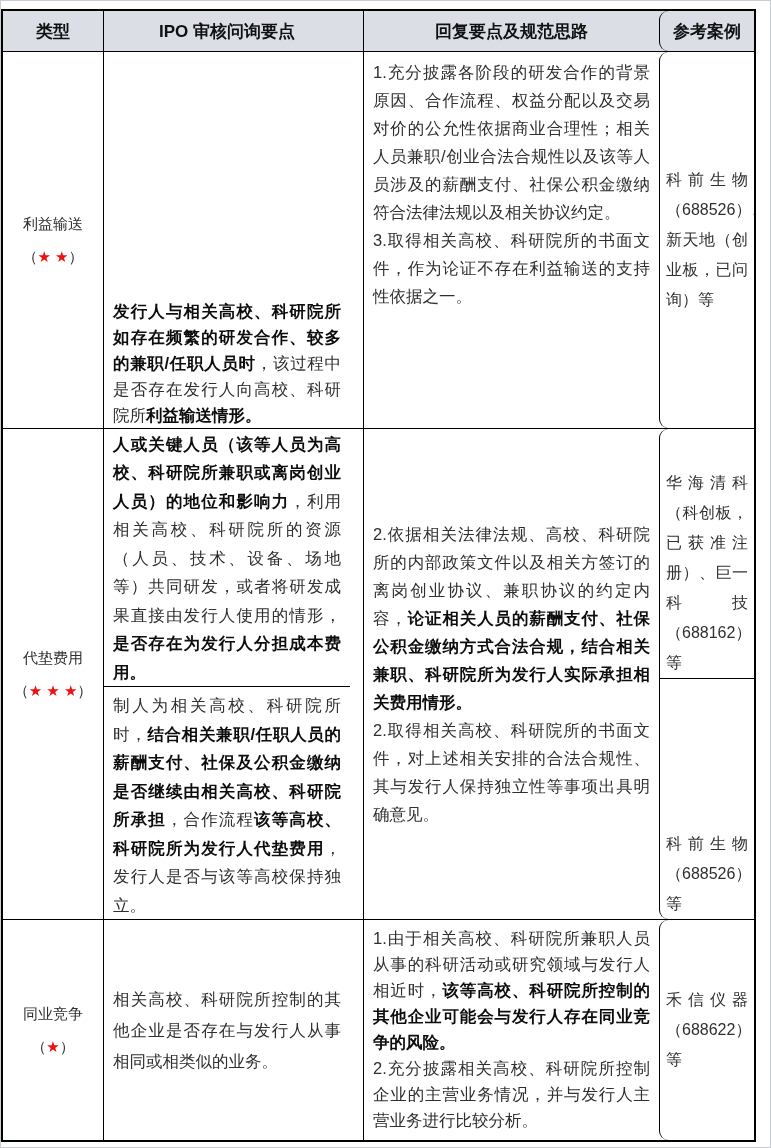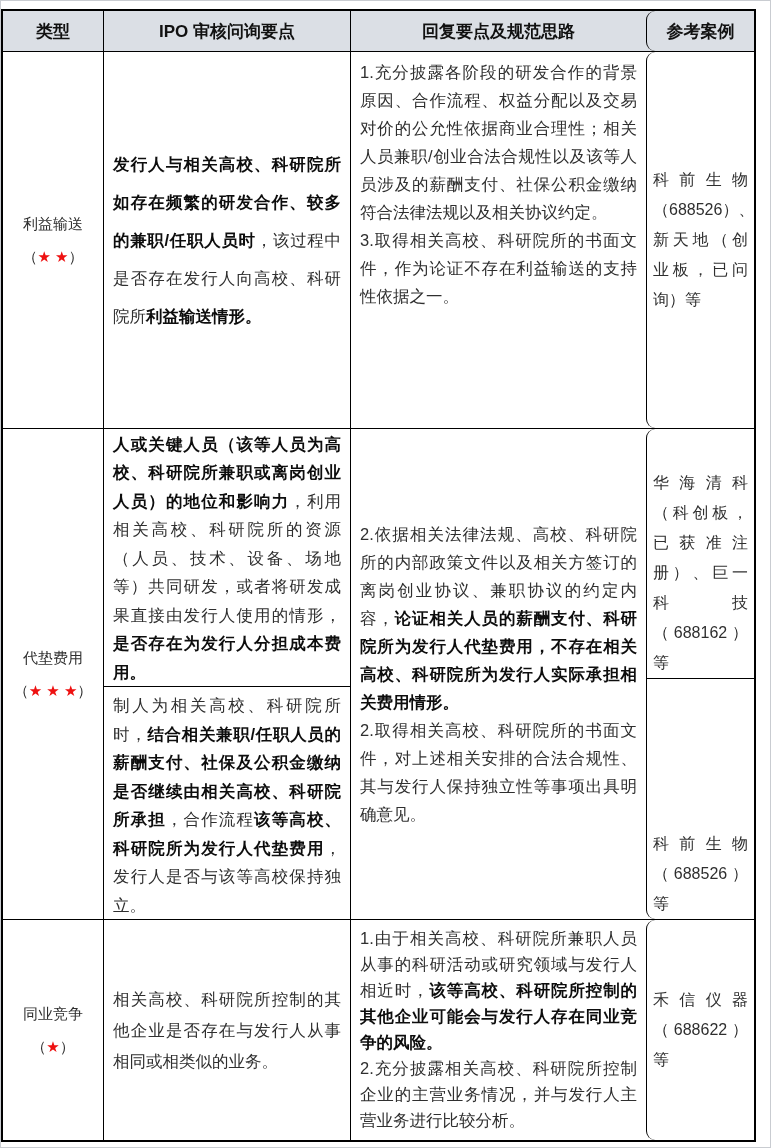--- a/index.html
+++ b/index.html
@@ -12,21 +12,21 @@
     position:absolute;left:0;top:8px;width:755px;height:1133px;
     border:2px solid #000;box-sizing:border-box;
     display:flex;flex-direction:column;background:#fff;
   }
   .tr{display:flex;flex-direction:row;box-sizing:border-box;}
   .tr + .tr{border-top:1px solid #000;}
   .cell{box-sizing:border-box;overflow:hidden;}
   .c2,.c3,.c4{border-left:1px solid #000;}
   .c1{width:100px;}
   .c2{width:247px;}
-  .c3{width:296px;}
+  .c3{width:296px;margin-left:13px;}
   .c4{flex:1;border-radius:9px;}
   
   .thead{height:40px;background:#dbdfe5;}
   .th{
     display:flex;align-items:center;justify-content:center;
     font-weight:bold;font-size:17px;color:#111;
   }
   
   .row1{height:377px;}
   .row2{height:491px;}
@@ -36,21 +36,21 @@
     display:flex;flex-direction:column;align-items:center;justify-content:center;
     font-size:15px;line-height:33px;text-align:center;
   }
   .red{color:#ee1111;}
   .b{font-weight:bold;color:#0d0d0d;}
   
   .inquiry-cell{
     padding:0 9px;display:flex;flex-direction:column;justify-content:center;
     font-size:16.5px;text-align:justify;text-justify:inter-character;text-align-last:left;
   }
-  .lh38{line-height:38px;}
+  .lh38{line-height:26px;justify-content:flex-end;}
   .lh29{line-height:28.5px;}
   .lh31{line-height:31px;}
   
   .reply-cell{
     padding:6px 9px 0;font-size:16.5px;line-height:28px;
     text-align:justify;text-justify:inter-character;text-align-last:left;
     display:flex;flex-direction:column;justify-content:flex-start;
   }
   .reply-center{justify-content:center;padding:0 9px;}
   .reply-r3{line-height:26px;padding-top:5px;}
@@ -106,21 +106,21 @@
       </div>
       <div class="cell c2 stack">
         <div class="sub subA2 inquiry-cell lh29">
           <div><span class="b">发行人是否存在利用实际控制人或关键人员（该等人员为高校、科研院所兼职或离岗创业人员）的地位和影响力</span><span>，利用相关高校、科研院所的资源（人员、技术、设备、场地等）共同研发，或者将研发成果直接由发行人使用的情形，</span><span class="b">是否存在为发行人分担成本费用。</span></div>
         </div>
         <div class="sub subB2 inquiry-cell lh29">
           <div><span>对于发行人控股股东或实际控制人为相关高校、科研院所时，</span><span class="b">结合相关兼职/任职人员的薪酬支付、社保及公积金缴纳是否继续由相关高校、科研院所承担</span><span>，合作流程</span><span class="b">该等高校、科研院所为发行人代垫费用</span><span>，发行人是否与该等高校保持独立。</span></div>
         </div>
       </div>
       <div class="cell c3 reply-cell reply-center">
-        <div><span>2.依据相关法律法规、高校、科研院所的内部政策文件以及相关方签订的离岗创业协议、兼职协议的约定内容，</span><span class="b">论证相关人员的薪酬支付、科研院所为发行人代垫费用，不存在相关高校、科研院所为发行人实际承担相关费用情形。</span></div>
+        <div><span>2.依据相关法律法规、高校、科研院所的内部政策文件以及相关方签订的离岗创业协议、兼职协议的约定内容，</span><span class="b">论证相关人员的薪酬支付、社保公积金缴纳方式合法合规，结合相关兼职、科研院所为发行人实际承担相关费用情形。</span></div>
         <div><span>2.取得相关高校、科研院所的书面文件，对上述相关安排的合法合规性、其与发行人保持独立性等事项出具明确意见。</span></div>
       </div>
       <div class="cell c4 stack">
         <div class="sub subA4 cases-cell">
           <div>华海清科（科创板，已获准注册）、巨一科技（688162）等</div>
         </div>
         <div class="sub subB4 cases-cell">
           <div>科前生物（688526）等</div>
         </div>
       </div>

